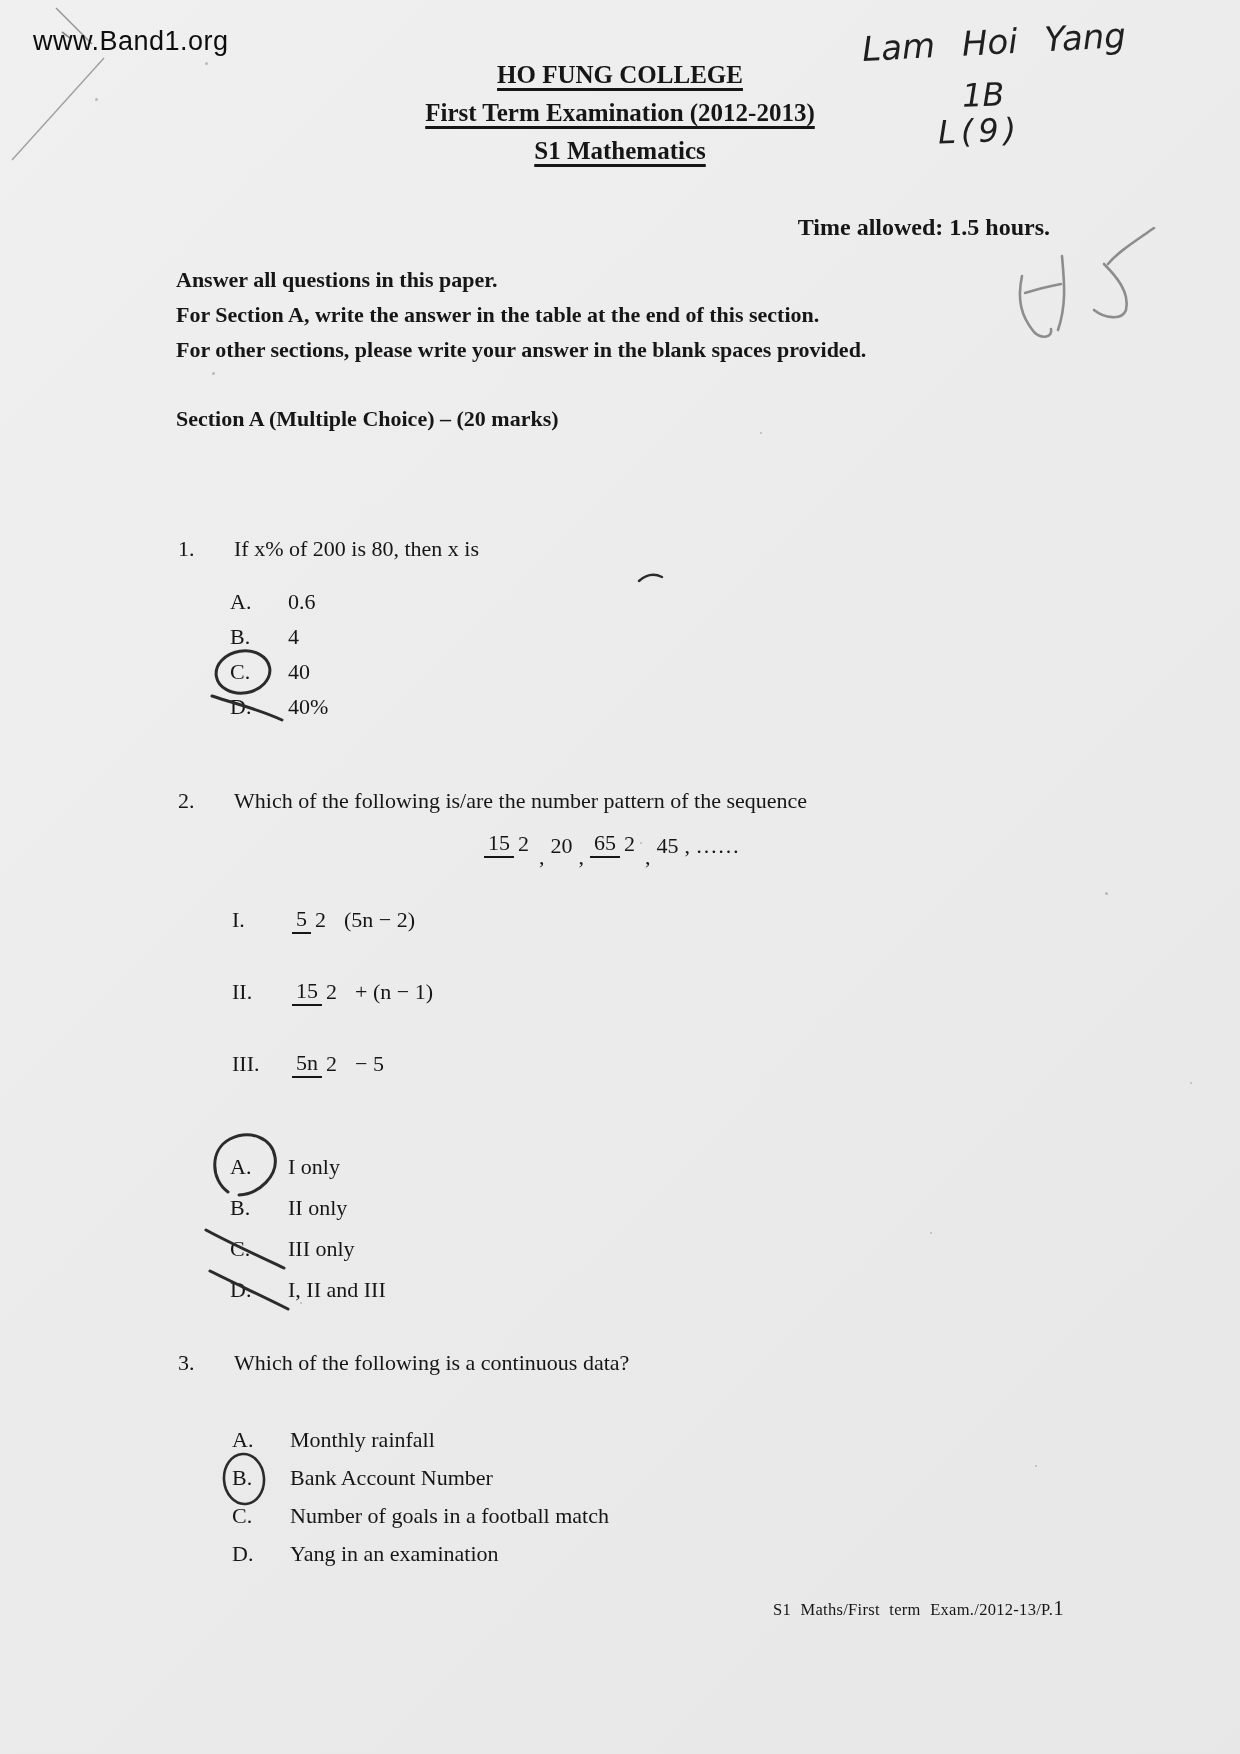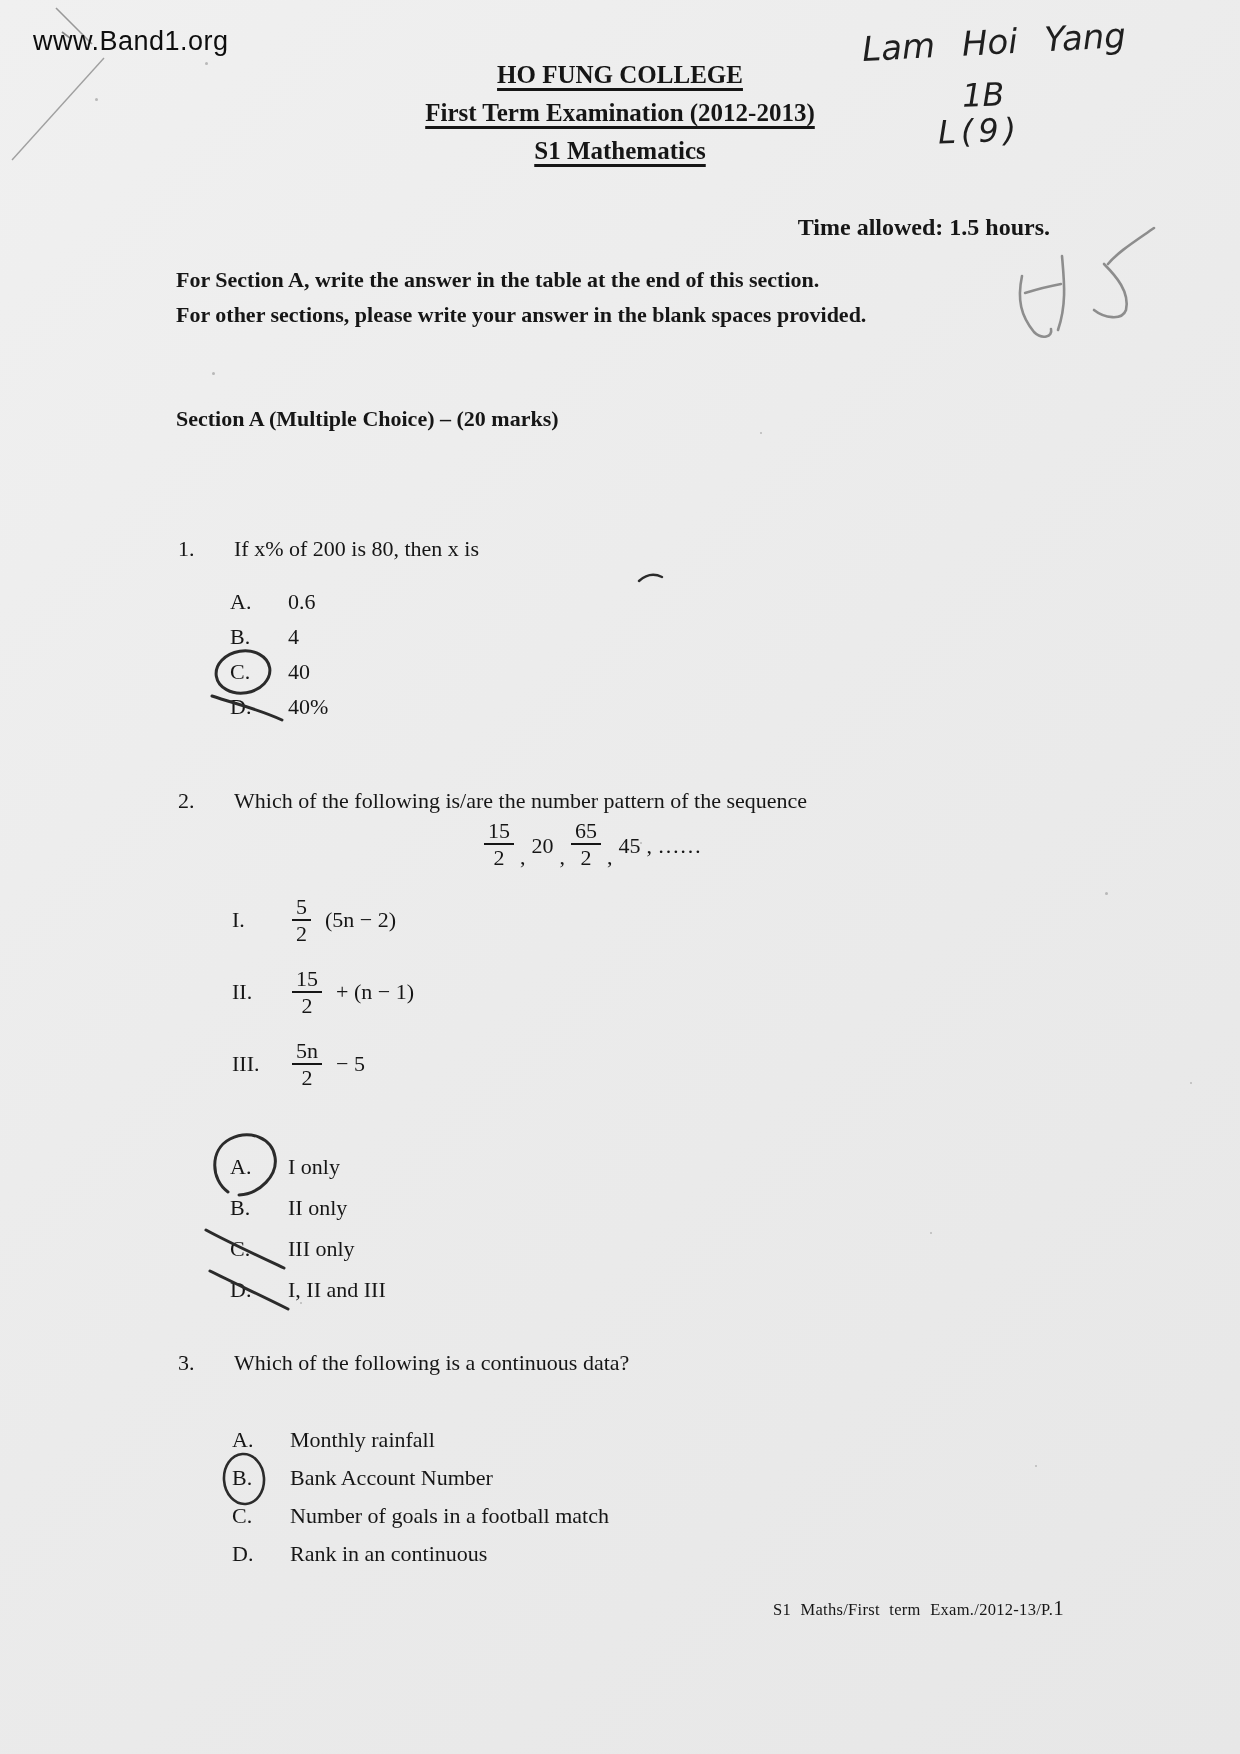--- a/index.html
+++ b/index.html
@@ -47,21 +47,21 @@
   .q-num{position:absolute;left:178px;font-size:22px;}
   .q-text{position:absolute;left:234px;font-size:22px;}
   .opts{position:absolute;left:230px;font-size:22px;}
   .opt-row{position:relative;display:flex;align-items:center;}
   .opt-letter{display:inline-block;width:58px;}
   .annot{position:absolute;pointer-events:none;}
   .seq{
     position:absolute;left:484px;top:818px;
     display:flex;align-items:center;font-size:22px;gap:6px;
   }
-  .frac{display:inline-flex;flex-direction:column;align-items:center;line-height:1.15;}
+  .frac{display:inline-flex;align-items:center;line-height:1.15;}
   .frac .num{padding:0 4px;border-bottom:2px solid #161616;}
   .frac .den{padding:0 4px;}
   .seq-comma{align-self:center;margin-top:26px;}
   .seq-term{margin-top:4px;}
   .statements{position:absolute;left:232px;top:884px;width:500px;}
   .stmt{display:flex;align-items:center;height:72px;font-size:22px;}
   .stmt-label{display:inline-block;width:60px;}
   .stmt-suffix{margin-left:14px;}
   .footer{
     position:absolute;left:762px;top:1596px;
@@ -109,20 +109,21 @@
     <path d="M 162 10 C 142 24, 126 34, 116 46" stroke-width="2.6"></path>
     <path d="M 112 46 C 124 58, 138 74, 134 92 C 130 103, 112 100, 102 92" stroke-width="2.6"></path>
     <path d="M 70 38 C 72 62, 75 86, 66 112" stroke-width="2.6"></path>
     <path d="M 30 58 C 25 82, 29 98, 42 114 C 50 122, 61 119, 59 111" stroke-width="2.6"></path>
     <path d="M 33 75 C 46 71, 58 68, 69 66" stroke-width="2.4"></path>
   </svg>
 
   <div class="time-allowed">Time allowed: 1.5 hours.</div>
 
   <div class="instructions">
+    <div>Answer all questions in this paper.</div>
     <div>For Section A, write the answer in the table at the end of this section.</div>
     <div>For other sections, please write your answer in the blank spaces provided.</div>
   </div>
 
   <div class="sectionA-head">Section A (Multiple Choice) – (20 marks)</div>
 
   <div class="q-num" style="top:536px;">1.</div>
   <div class="q-text" style="top:536px;">If x% of 200 is 80, then x is</div>
 
   <svg class="annot ink" style="left:636px;top:570px;" width="30" height="16" viewBox="0 0 30 16">
@@ -243,21 +244,21 @@
       <svg class="annot ink" style="left:-15px;top:-8px;" width="54" height="56" viewBox="0 0 54 56">
         <ellipse cx="27" cy="28" rx="20" ry="25" transform="rotate(-4 27 28)" stroke-width="2.6"></ellipse>
       </svg>
     </div>
     <div class="opt-row" style="height:38px;">
       <span class="opt-letter">C.</span>
       <span>Number of goals in a football match</span>
     </div>
     <div class="opt-row" style="height:38px;">
       <span class="opt-letter">D.</span>
-      <span>Rank in an continuous</span>
+      <span>Yang in an examination</span>
     </div>
   </div>
 
   <div class="footer">
     <span>S1 Maths/First term Exam./2012-13/P.</span><span class="pageno">1</span>
   </div>
 
 </div>
 
 </body></html>

